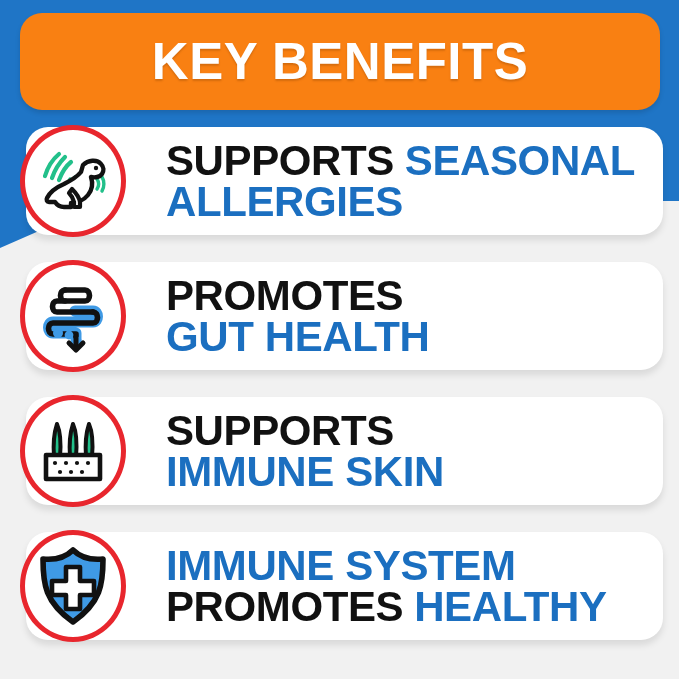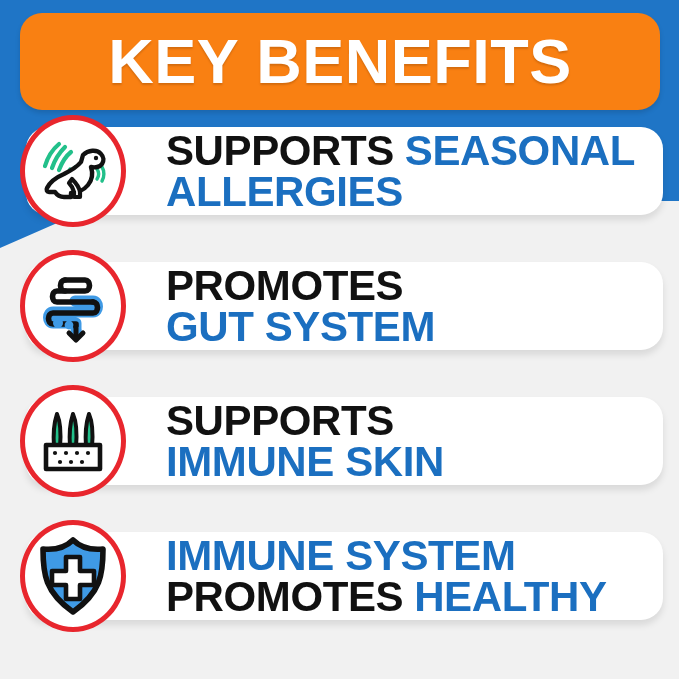--- a/index.html
+++ b/index.html
@@ -51,34 +51,34 @@
     height: 97px;
     background: #f98012;
     border-radius: 22px;
     display: flex;
     align-items: center;
     justify-content: center;
     box-shadow: 0 3px 5px rgba(0,0,0,0.13);
   }
   #header-title {
     color: #ffffff;
-    font-size: 63px;
+    font-size: 51px;
     font-weight: bold;
     letter-spacing: 0.5px;
     line-height: 1;
     white-space: nowrap;
     text-shadow: 0 2px 2px rgba(120,55,0,0.28);
   }
 
   
   .card {
     position: absolute;
     left: 26px;
     width: 637px;
-    height: 88px;
+    height: 108px;
     background: #ffffff;
     border-radius: 22px;
     box-shadow: 0 5px 7px rgba(0,0,0,0.10);
     display: flex;
     align-items: center;
   }
   #card-0 { top: 127px; }
   #card-1 { top: 262px; }
   #card-2 { top: 397px; }
   #card-3 { top: 532px; }
@@ -184,21 +184,21 @@
         <circle cx="44" cy="66" r="4.6"></circle>
       </g>
       <g fill="none" stroke="#111111" stroke-width="5" stroke-linecap="round" stroke-linejoin="round">
         <path d="M43 62 L43 74"></path>
         <path d="M36 68 L43 75 L50 68"></path>
       </g>
     </svg>
   </div>
   <div class="card-text">
     <span class="line tx-dark">PROMOTES</span>
-    <span class="line tx-blue">GUT SYSTEM</span>
+    <span class="line tx-blue">GUT HEALTH</span>
   </div>
 </div>
 
 <div class="card" id="card-2">
   <div class="icon-badge">
     <svg width="80" height="80" viewBox="0 0 80 80">
       <g fill="#22c08a" stroke="#111111" stroke-width="4" stroke-linejoin="round" stroke-linecap="round">
         <path d="M21 46 C20 33 21 22 24 13 C28 22 28 34 27 46 Z"></path>
         <path d="M37 46 C36 33 37 22 40 13 C44 22 44 34 43 46 Z"></path>
         <path d="M53 46 C52 33 53 22 56 13 C60 22 60 34 59 46 Z"></path>

